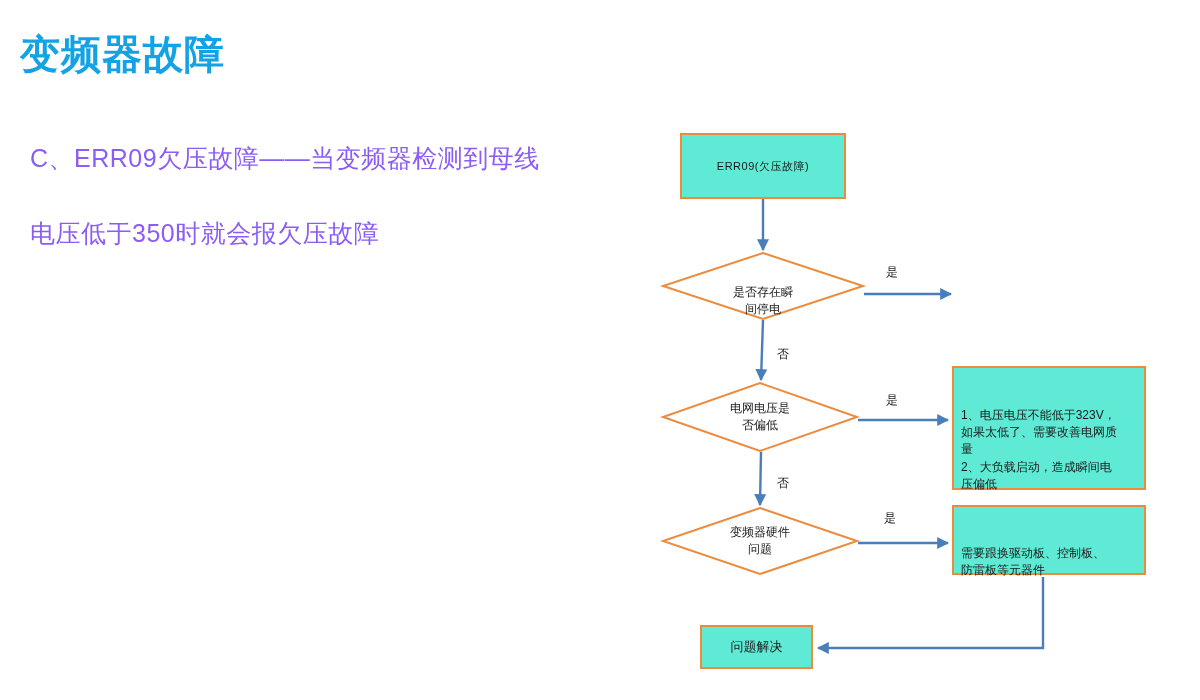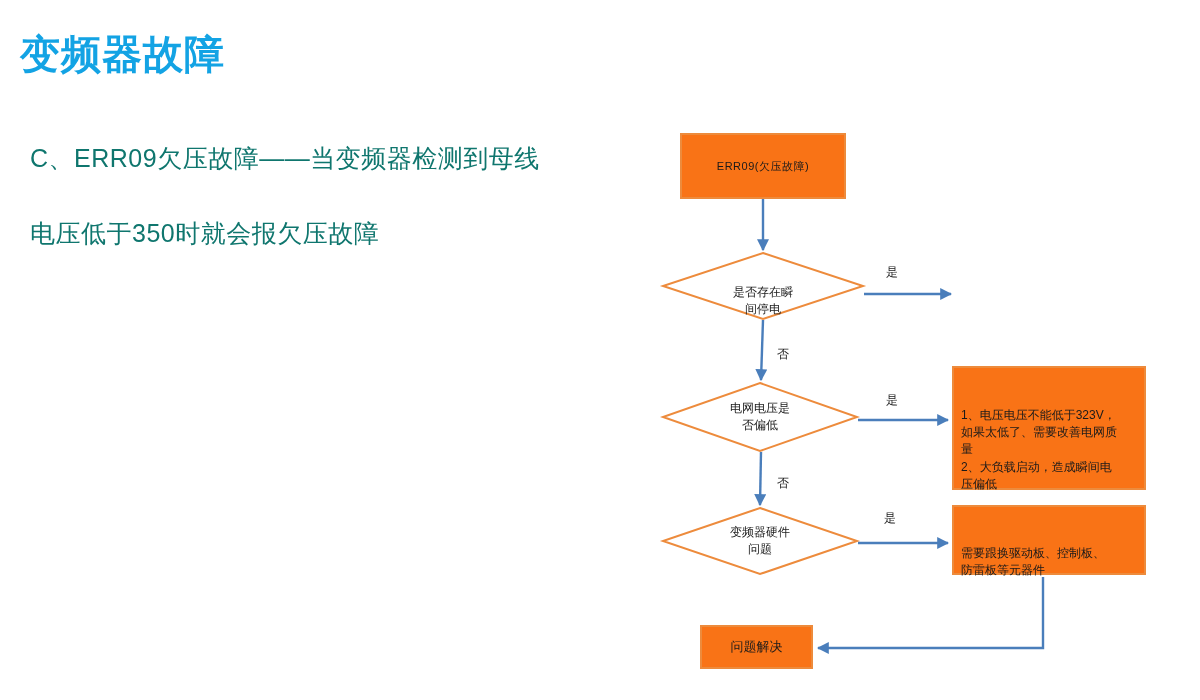--- a/index.html
+++ b/index.html
@@ -34,21 +34,21 @@
     letter-spacing: 1px;
     color: #13A3E4;
     white-space: nowrap;
     line-height: 1.1;
   }
 
   .body-line {
     position: absolute;
     left: 30px;
     font-size: 25px;
-    color: #0f766e;
+    color: #8b5cf6;
     white-space: nowrap;
     letter-spacing: 0.5px;
   }
   .body-line-1 { top: 142px; }
   .body-line-2 { top: 217px; }
 
   
   #flow {
     position: absolute;
     left: 0;
@@ -62,21 +62,21 @@
     box-sizing: border-box;
     display: flex;
     align-items: center;
     justify-content: center;
     text-align: center;
   }
 
   
   .box {
     border: 2px solid #ED8B3C;
-    background: #f97316;
+    background: #5eead4;
     color: #1a1a1a;
   }
   .box .txt {
     width: 100%;
     padding: 0 8px;
     box-sizing: border-box;
   }
 
   
   .diamond-label {

